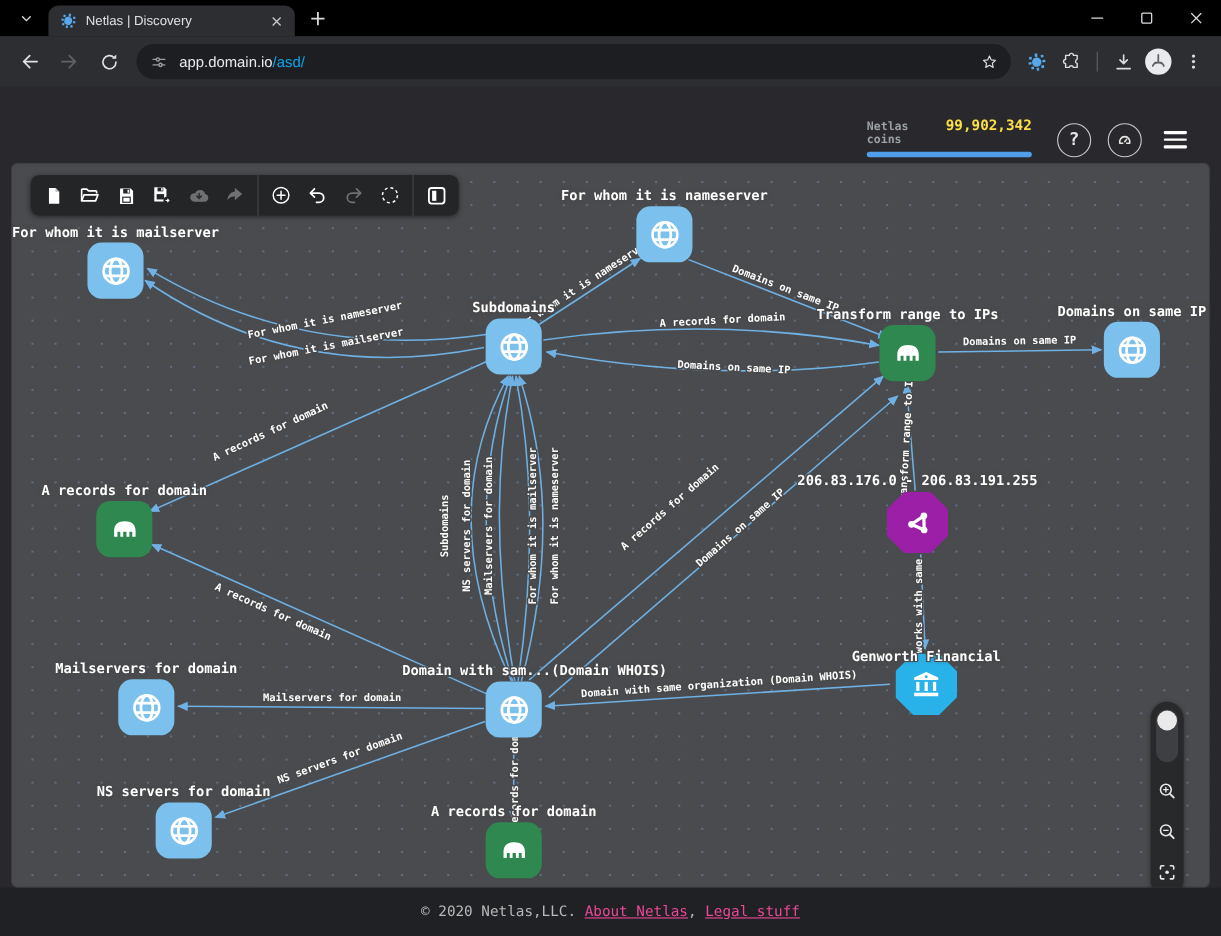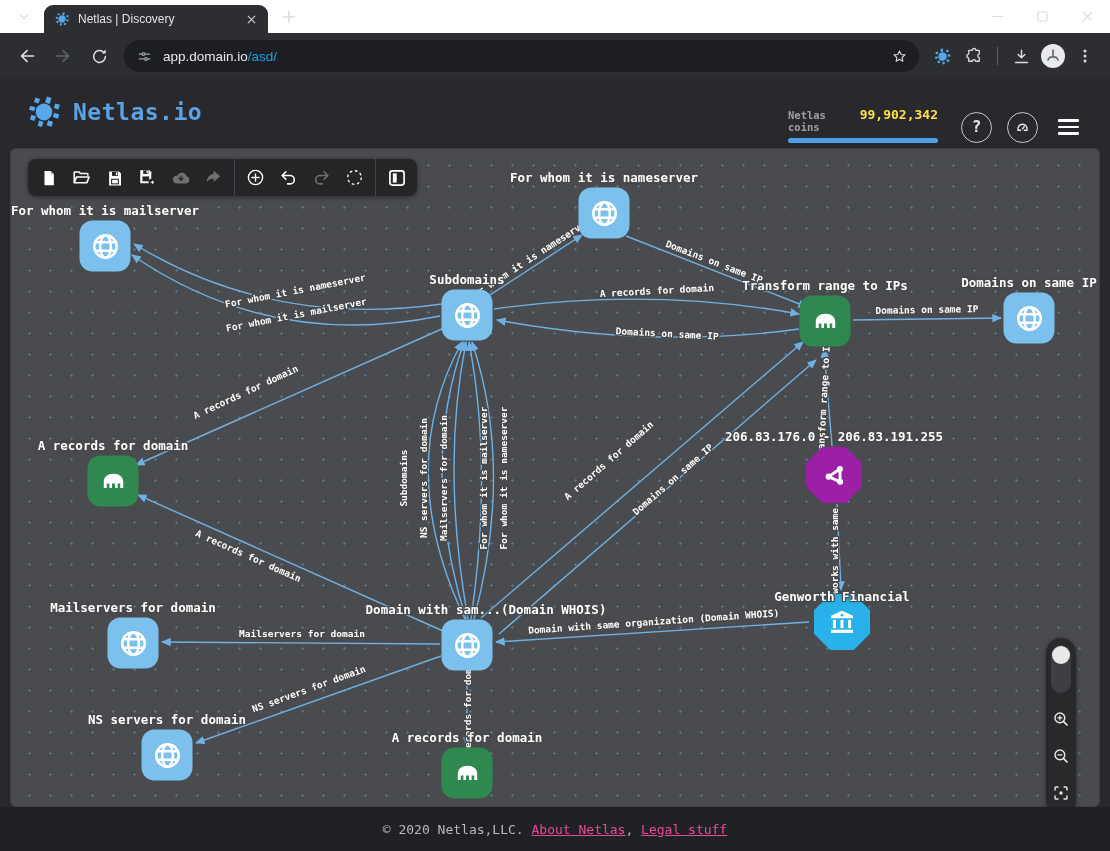--- a/index.html
+++ b/index.html
@@ -1,20 +1,20 @@
 <!DOCTYPE html>
 <html><head>
 <meta charset="utf-8">
 <style>
   * { margin:0; padding:0; box-sizing:border-box; }
   html,body { width:1110px; height:851px; background:#29292d; overflow:hidden;
     font-family:"DejaVu Sans Mono", monospace; }
 
   
-  .titlebar{height:33px;background:#ffffff;display:flex;align-items:flex-end;}
+  .titlebar{height:33px;background:#000000;display:flex;align-items:flex-end;}
   .tab-search{width:28px;height:24px;margin:0 6px 4px 10px;display:flex;align-items:center;justify-content:center;border-radius:6px;}
   .tab{width:224px;height:28px;background:#2d2e31;border-radius:9px 9px 0 0;display:flex;align-items:center;gap:8px;padding:0 8px 0 10px;}
   .tab-fav{width:16px;height:16px;flex:0 0 auto;}
   .tab-title{color:#dfe1e5;font:12px "Liberation Sans",sans-serif;flex:1;white-space:nowrap;overflow:hidden;}
   .tab-close{width:18px;height:18px;border-radius:50%;display:flex;align-items:center;justify-content:center;}
   .new-tab{width:26px;height:26px;margin:0 0 3px 8px;display:flex;align-items:center;justify-content:center;border-radius:50%;}
   .win-controls{margin-left:auto;display:flex;height:33px;}
   .win-btn{width:45px;height:33px;display:flex;align-items:center;justify-content:center;}
 
   .navbar{height:46px;background:#2d2e31;display:flex;align-items:center;padding:0 10px;gap:2px;}
@@ -203,36 +203,20 @@
         <g fill="#dadce0">
           <circle cx="8" cy="3" r="1.5"></circle>
           <circle cx="8" cy="8" r="1.5"></circle>
           <circle cx="8" cy="13" r="1.5"></circle>
         </g>
       </svg>
   </div>
 </div>
 
 <div class="site-header">
-  <div class="brand">
-    <svg width="36" height="36" viewBox="0 0 24 24">
-        <g fill="#57a7ea" transform="rotate(18 12 12)">
-          <circle cx="12" cy="12" r="5.6"></circle>
-          <rect x="10.7" y="1.6" width="3.2" height="4.2"></rect>
-          <rect x="17.4" y="4.2" width="3.2" height="3.2"></rect>
-          <rect x="3.6" y="4.6" width="3.2" height="3.2"></rect>
-          <rect x="2" y="10.8" width="3.6" height="2.8"></rect>
-          <rect x="18.6" y="10.4" width="3.6" height="3"></rect>
-          <rect x="4.6" y="16.4" width="3.2" height="3.2"></rect>
-          <rect x="16.4" y="16.4" width="3.4" height="3.4"></rect>
-          <rect x="10.7" y="18.4" width="3" height="3.6"></rect>
-        </g>
-      </svg>
-    <span class="brand-name">Netlas.io</span>
-  </div>
   <div class="header-right">
     <div class="coins">
       <div class="coins-row">
         <span class="coins-label">Netlas coins</span>
         <span class="coins-value">99,902,342</span>
       </div>
       <div class="coins-bar"></div>
     </div>
     <div class="hicon ring">
       <span class="help-q">?</span>

